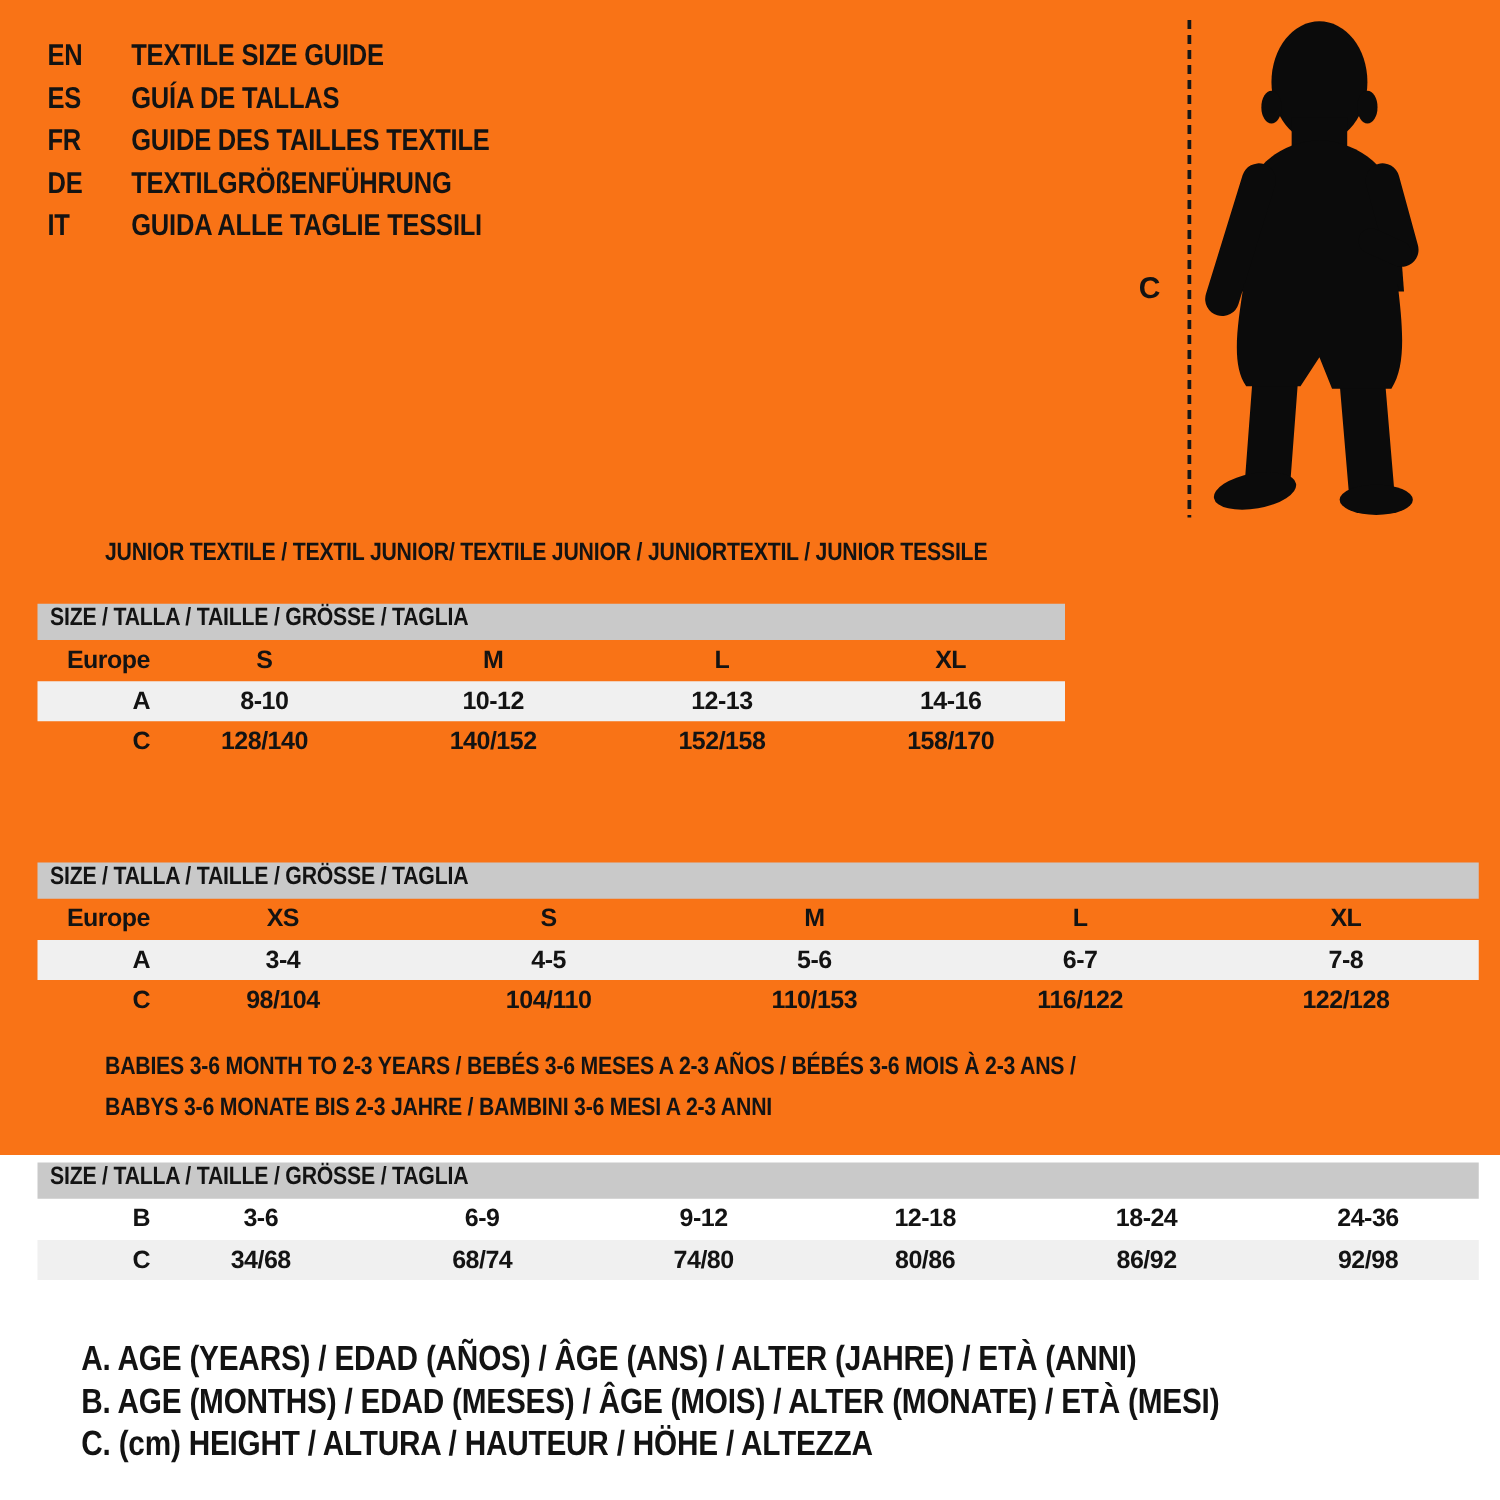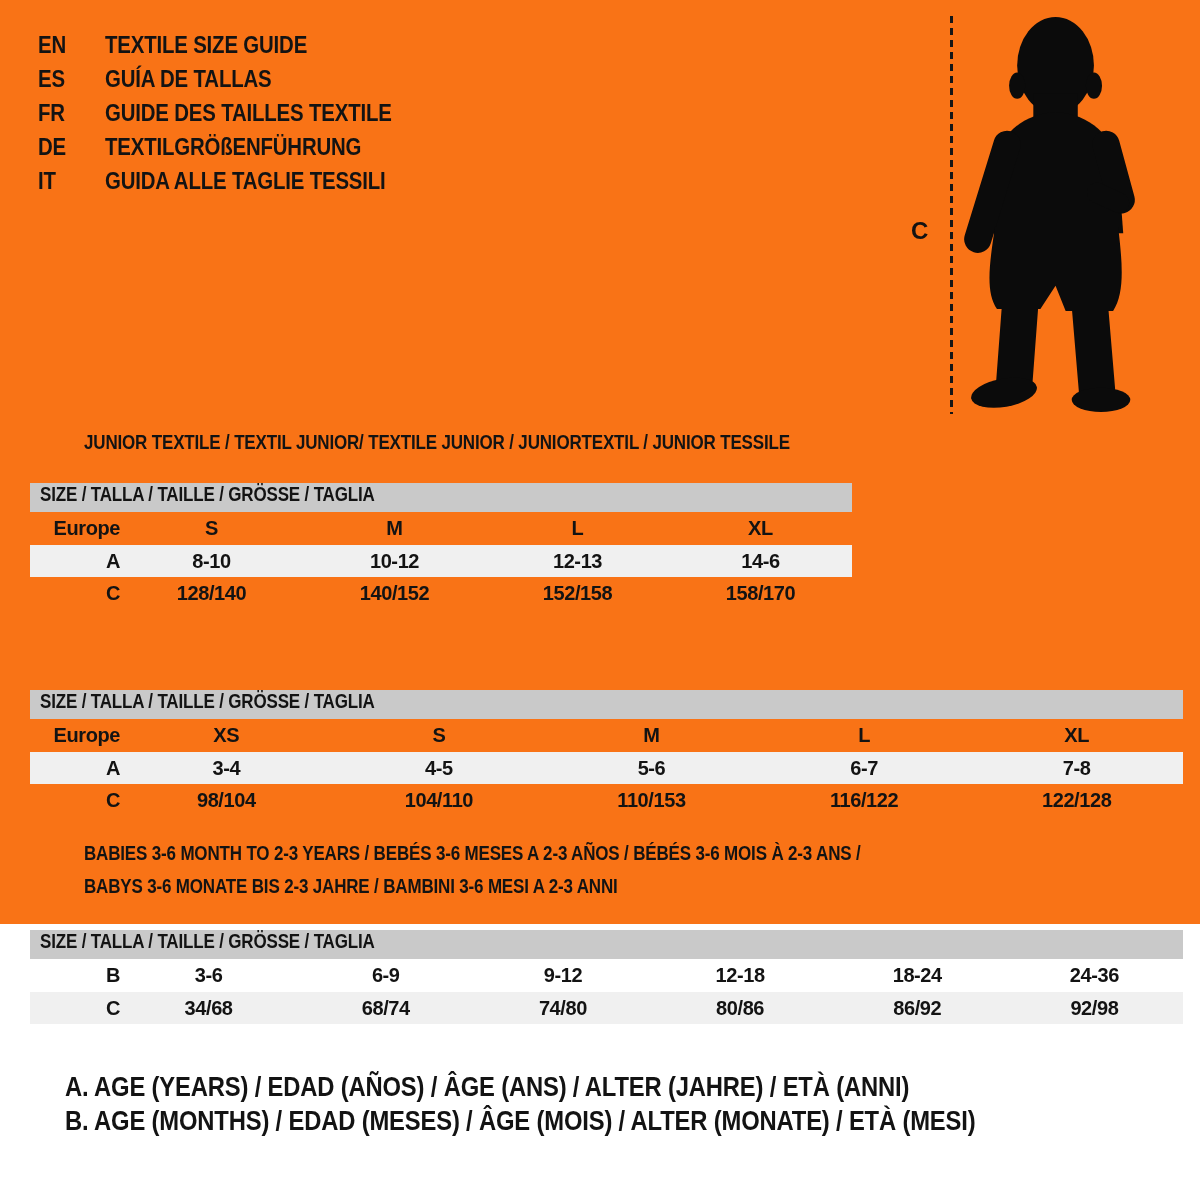--- a/index.html
+++ b/index.html
@@ -118,21 +118,21 @@
       <span class="cell">S</span>
       <span class="cell">M</span>
       <span class="cell">L</span>
       <span class="cell">XL</span>
     </div>
     <div class="tbl-row alt">
       <span class="row-label">A</span>
       <span class="cell">8-10</span>
       <span class="cell">10-12</span>
       <span class="cell">12-13</span>
-      <span class="cell">14-6</span>
+      <span class="cell">14-16</span>
     </div>
     <div class="tbl-row">
       <span class="row-label">C</span>
       <span class="cell">128/140</span>
       <span class="cell">140/152</span>
       <span class="cell">152/158</span>
       <span class="cell">158/170</span>
     </div>
   </div>
 
@@ -192,15 +192,16 @@
       <span class="cell">74/80</span>
       <span class="cell">80/86</span>
       <span class="cell">86/92</span>
       <span class="cell">92/98</span>
     </div>
   </div>
 
   <div class="legend">
     <div class="legend-line"><span class="cond">A. AGE (YEARS) / EDAD (AÑOS) / ÂGE (ANS) / ALTER (JAHRE) / ETÀ (ANNI)</span></div>
     <div class="legend-line"><span class="cond">B. AGE (MONTHS) / EDAD (MESES) / ÂGE (MOIS) / ALTER (MONATE) / ETÀ (MESI)</span></div>
+    <div class="legend-line"><span class="cond">C. (cm) HEIGHT / ALTURA / HAUTEUR / HÖHE / ALTEZZA</span></div>
   </div>
 
 </div>
 
 </body></html>

